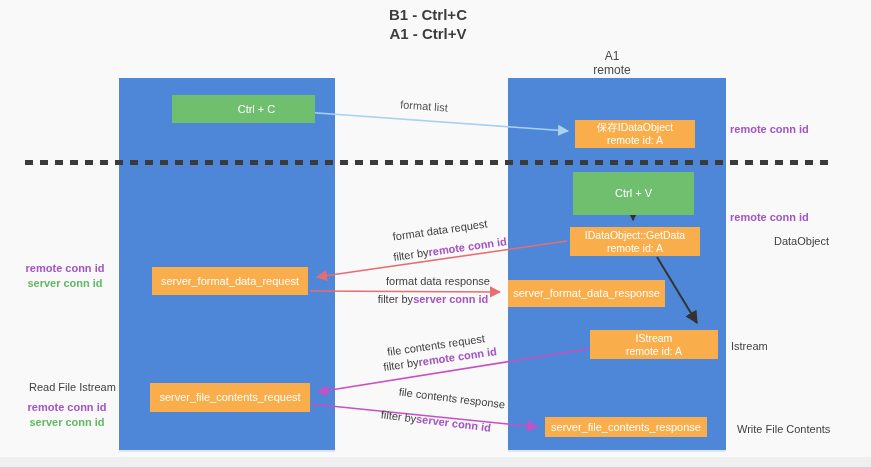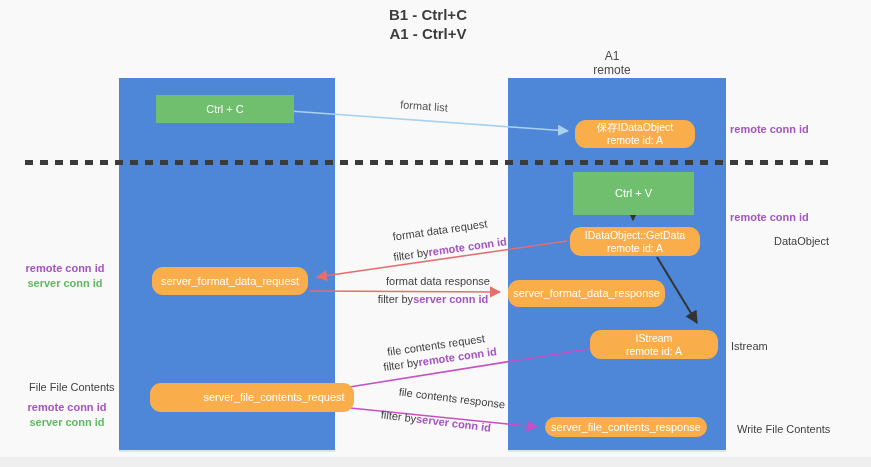--- a/index.html
+++ b/index.html
@@ -17,21 +17,21 @@
   .lane-left{left:119px;width:216px;}
   .lane-right{left:508px;width:218px;}
 
   
   .dashed{left:25px;top:160px;width:808px;height:5px;
     background:repeating-linear-gradient(90deg,#3b3b3b 0 8px,transparent 8px 15px);}
 
   
   .node{color:#ffffff;font-size:11px;line-height:13px;}
   .node.green{background:#70bf6f;}
-  .node.orange{background:#f9ae4b;border-radius:11px;}
+  .node.orange{background:#f9ae4b;}
   .node.two-line{font-size:10.5px;line-height:13px;flex-direction:column;}
 
   
   .edge-label{font-size:11px;color:#3f3f3f;white-space:nowrap;}
   .edge-label .k{color:#a455c2;font-weight:bold;}
 
   
   .side{font-size:11px;white-space:nowrap;}
   .side.purple{color:#a455c2;font-weight:bold;}
   .side.greentxt{color:#63b863;font-weight:bold;}
@@ -77,21 +77,21 @@
     </defs>
     <line x1="276" y1="110" x2="568" y2="131" stroke="#a9d2ef" stroke-width="1.6" marker-end="url(#m-blue)"></line>
     <line x1="633" y1="200" x2="633" y2="220" stroke="#333333" stroke-width="2" marker-end="url(#m-black)"></line>
     <line x1="657" y1="257" x2="697" y2="323" stroke="#333333" stroke-width="2" marker-end="url(#m-black)"></line>
     <line x1="567" y1="241" x2="317" y2="277" stroke="#e66e6e" stroke-width="1.6" marker-end="url(#m-red)"></line>
     <line x1="310" y1="291" x2="500" y2="292" stroke="#e66e6e" stroke-width="1.6" marker-end="url(#m-red)"></line>
     <line x1="588" y1="349" x2="318" y2="392" stroke="#c94fc4" stroke-width="1.6" marker-end="url(#m-mag)"></line>
     <line x1="311" y1="404" x2="537" y2="427" stroke="#c94fc4" stroke-width="1.6" marker-end="url(#m-mag)"></line>
   </svg>
 
-  <div class="abs center node green" style="left:156px;top:95px;width:138px;height:28px;">
+  <div class="abs center node green" style="left:172px;top:95px;width:117px;height:28px;padding-left:26px;">
     <span>Ctrl + C</span>
   </div>
 
   <div class="abs center node orange two-line" style="left:575px;top:120px;width:120px;height:28px;">
     <span>保存IDataObject</span>
     <span>remote id: A</span>
   </div>
 
   <div class="abs center node green" style="left:573px;top:172px;width:121px;height:43px;">
     <span>Ctrl + V</span>
@@ -108,21 +108,21 @@
 
   <div class="abs center node orange" style="left:152px;top:267px;width:156px;height:28px;">
     <span>server_format_data_request</span>
   </div>
 
   <div class="abs center node orange two-line" style="left:590px;top:330px;width:128px;height:29px;">
     <span>IStream</span>
     <span>remote id: A</span>
   </div>
 
-  <div class="abs center node orange" style="left:150px;top:383px;width:160px;height:29px;padding-left:44px;">
+  <div class="abs center node orange" style="left:150px;top:383px;width:160px;height:29px;">
     <span>server_file_contents_request</span>
   </div>
 
   <div class="abs center node orange" style="left:545px;top:417px;width:162px;height:20px;">
     <span>server_file_contents_response</span>
   </div>
 
   <div class="abs center edge-label" style="left:374px;top:100px;width:100px;transform:rotate(4deg);color:#555;">
     <span>format list</span>
   </div>
@@ -160,19 +160,19 @@
   </div>
 
   <div class="abs side purple" style="left:730px;top:123px;">remote conn id</div>
   <div class="abs side purple" style="left:730px;top:211px;">remote conn id</div>
   <div class="abs side dark" style="left:730px;top:235px;margin-left:44px;">DataObject</div>
   <div class="abs side dark" style="left:731px;top:340px;">Istream</div>
   <div class="abs side dark" style="left:737px;top:423px;">Write File Contents</div>
 
   <div class="abs side purple" style="left:22px;top:262px;width:86px;text-align:center;">remote conn id</div>
   <div class="abs side greentxt" style="left:22px;top:277px;width:86px;text-align:center;">server conn id</div>
-  <div class="abs side dark" style="left:29px;top:381px;">File File Contents</div>
+  <div class="abs side dark" style="left:29px;top:381px;">Read File Istream</div>
   <div class="abs side purple" style="left:24px;top:401px;width:86px;text-align:center;">remote conn id</div>
   <div class="abs side greentxt" style="left:24px;top:416px;width:86px;text-align:center;">server conn id</div>
 
   <div class="abs bottom-strip"></div>
 
 </div>
 
 </body></html>

